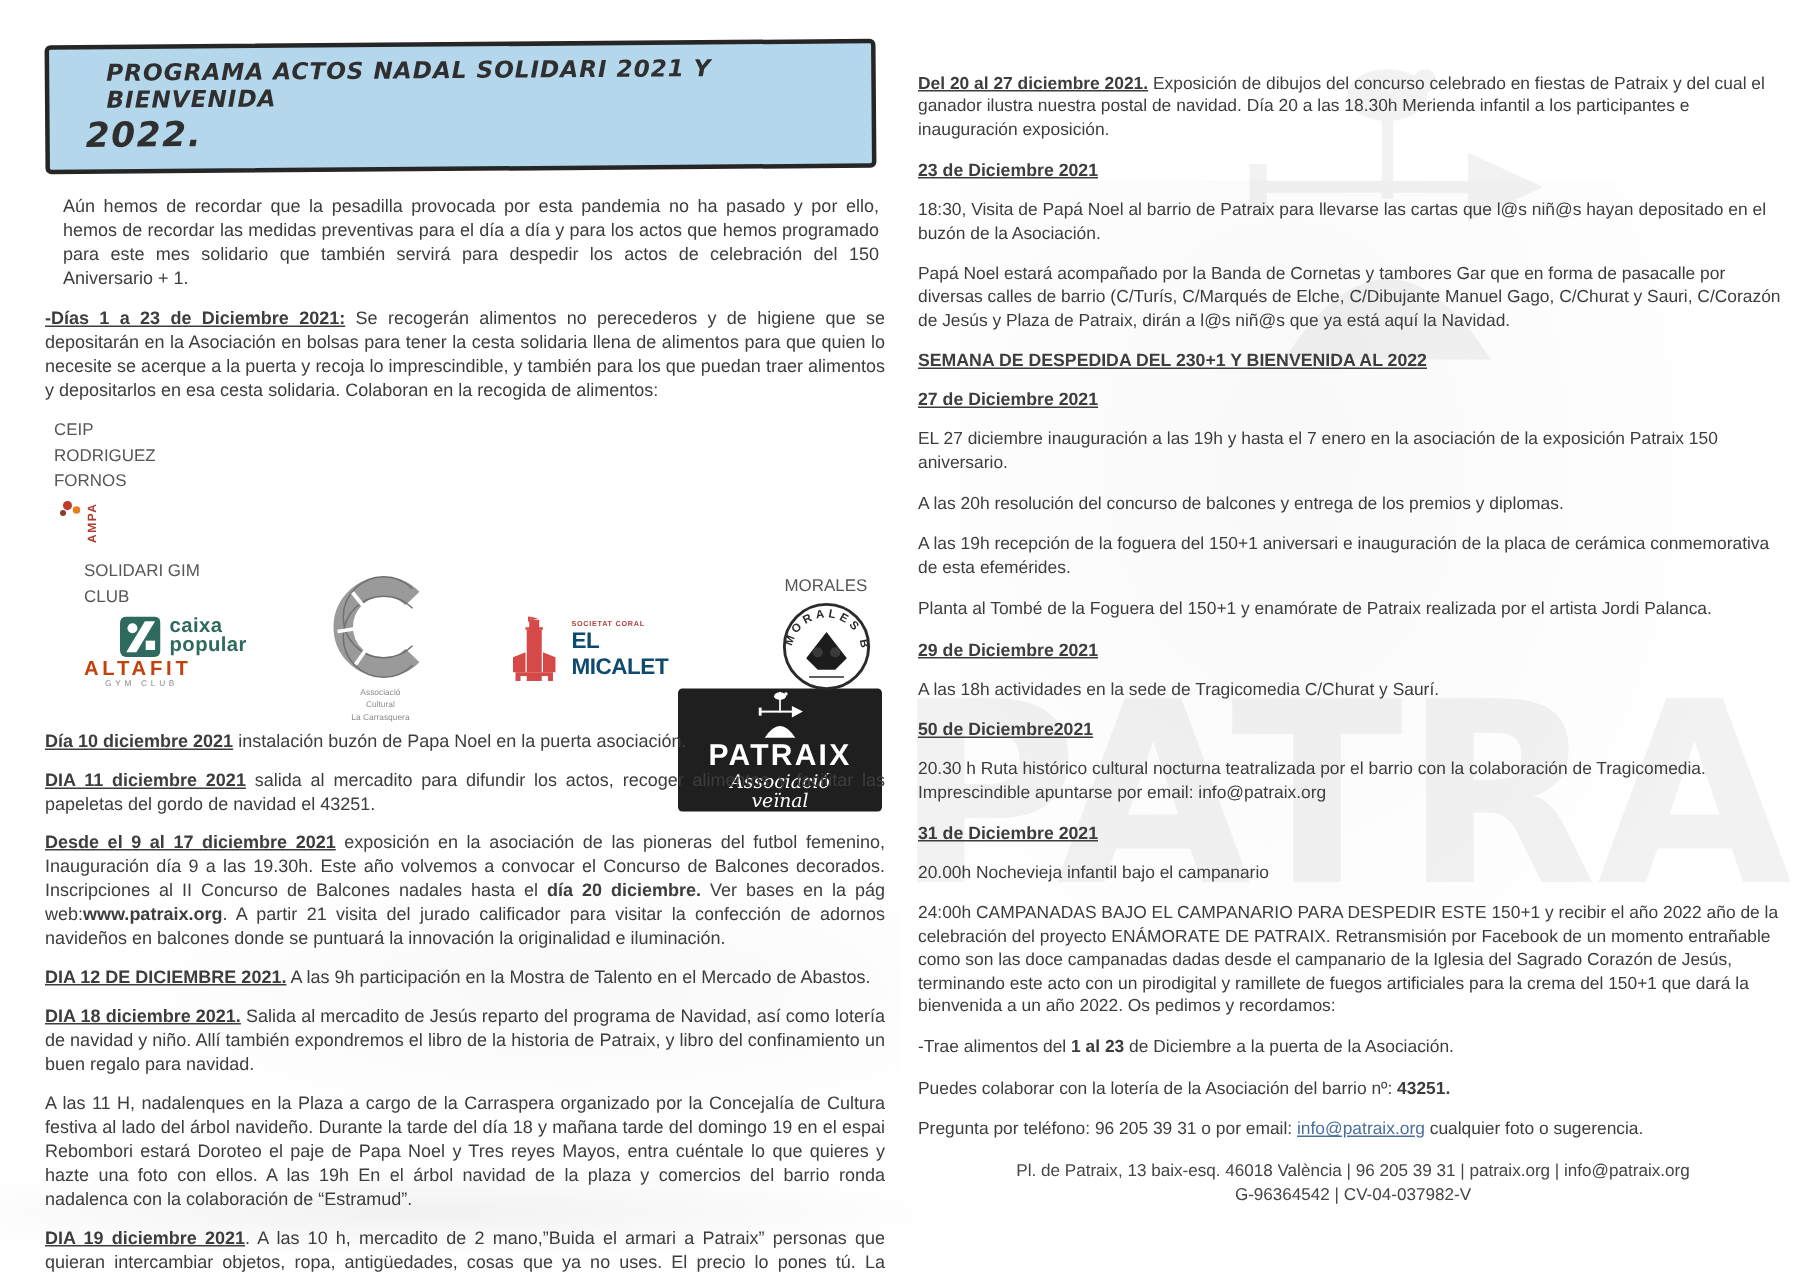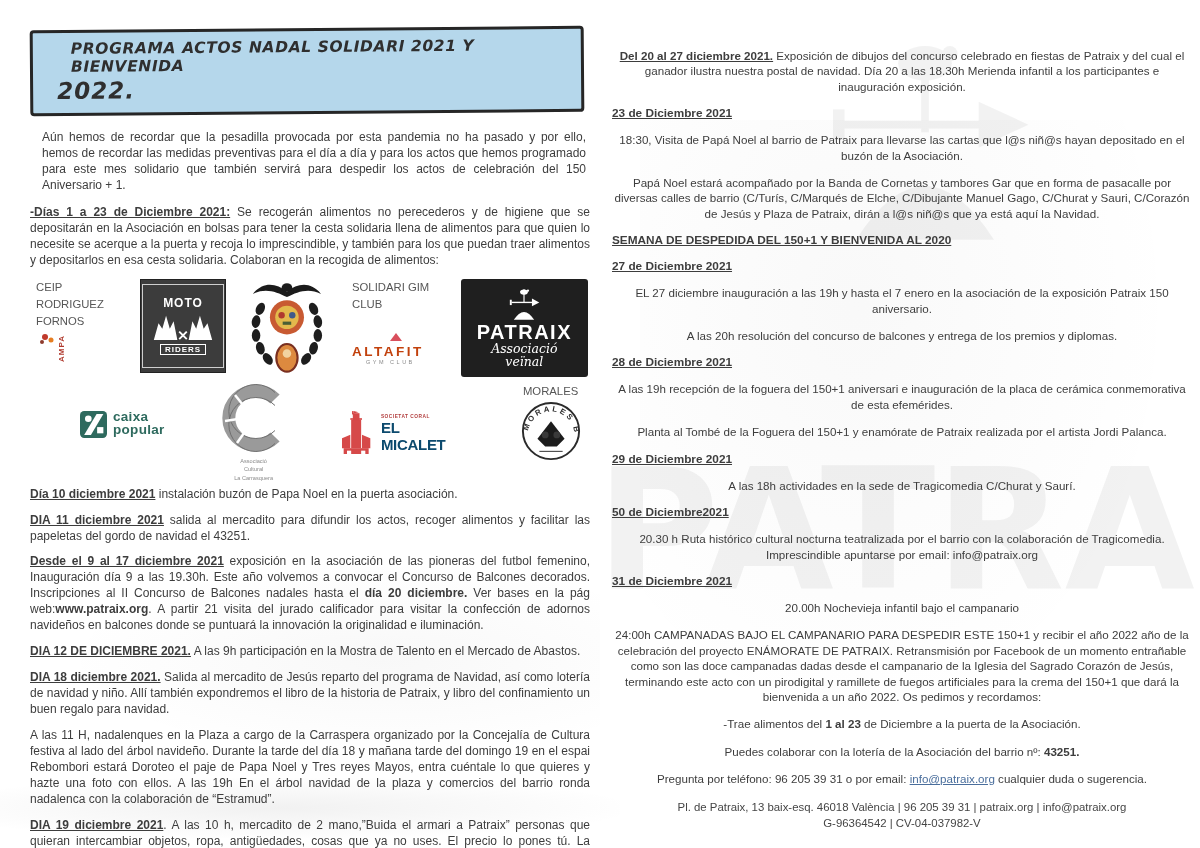--- a/index.html
+++ b/index.html
@@ -40,28 +40,28 @@
   .title-line1 { font-size:15.5px; font-weight:600; letter-spacing:0.6px; }
   .title-line2 { font-size:23px; font-weight:600; letter-spacing:1px; margin-top:2px; margin-left:-14px; }
 
   
   p { margin:0 0 10px; font-size:12px; line-height:1.33; }
   .col-left p { text-align:justify; }
   .intro { padding:0 4px 0 12px; margin-bottom:11px; }
   .lead { font-weight:bold; text-decoration:underline; }
   .b { font-weight:bold; }
   .rh { font-weight:bold; text-decoration:underline; font-size:11.8px; margin:0 0 12px; }
-  .col-right p { margin:0 0 12px; font-size:11.6px;text-align:center; }
+  .col-right p { margin:0 0 12px; font-size:11.6px; }
   .email-link { color:#4a6e9c; text-decoration:underline; cursor:pointer; }
   .tight { margin-bottom:2px; }
   .footer-block { text-align:center; font-size:11.4px; margin-top:2px; line-height:1.45; color:#454545; }
 
   
   .logo-row { display:flex; align-items:flex-start; }
-  .row1 { margin:2px 0 0 6px; height:102px; }
+  .row1 { margin:2px 0 0 6px; height:102px;flex-direction:column; }
   .row2 { margin:8px 0 14px 6px; height:84px; }
   .sponsor-text { font-size:11.3px; color:#565656; line-height:1.5; }
 
   .ceip-block { width:96px; }
   .ampa-mark { display:flex; align-items:flex-start; margin-top:4px; }
   .ampa-vert { writing-mode:vertical-rl; transform:rotate(180deg); font-size:8px; font-weight:bold; color:#b03a2e; letter-spacing:1px; line-height:1; margin-top:2px;}
 
   .moto-logo { margin-left:14px; width:90px; height:92px; background:#3c3c3c; border:1px solid #222;
     display:flex; flex-direction:column; align-items:center; justify-content:center; }
   .moto-inner { width:80px; height:82px; border:1px solid #cfcfcf; display:flex; flex-direction:column; align-items:center; justify-content:center; }
@@ -136,32 +136,20 @@
         <div class="ampa-mark">
           <svg width="22" height="40" viewBox="0 0 22 40">
             <circle cx="9" cy="4" r="3" fill="#c0392b"></circle>
             <circle cx="15" cy="7" r="2.5" fill="#e67e22"></circle>
             <circle cx="6" cy="9" r="2" fill="#8e3b2e"></circle>
           </svg>
           <span class="ampa-vert">AMPA</span>
         </div>
       </div>
 
-      <div class="moto-logo">
-        <div class="moto-inner">
-          <span class="moto-top">MOTO</span>
-          <svg width="66" height="32" viewBox="0 0 70 34">
-            <polygon points="4,32 9,14 13,20 17,6 21,20 25,12 29,32" fill="#ffffff"></polygon>
-            <polygon points="41,32 45,12 49,20 53,6 57,20 61,14 66,32" fill="#ffffff"></polygon>
-            <line x1="31" y1="23" x2="39" y2="31" stroke="#ffffff" stroke-width="2"></line>
-            <line x1="39" y1="23" x2="31" y2="31" stroke="#ffffff" stroke-width="2"></line>
-          </svg>
-          <span class="moto-bottom">RIDERS</span>
-        </div>
-      </div>
 
       <svg class="falla-logo" viewBox="0 0 80 92">
         <path d="M8,14 C18,2 30,4 40,12 C50,4 62,2 72,14 C60,8 50,12 40,17 C30,12 20,8 8,14 Z" fill="#1b1b1b"></path>
         <ellipse cx="40" cy="8" rx="5" ry="4" fill="#1b1b1b"></ellipse>
         <g fill="#1e1e1e">
           <ellipse cx="15" cy="28" rx="4" ry="6" transform="rotate(25 15 28)"></ellipse>
           <ellipse cx="11" cy="40" rx="4" ry="6" transform="rotate(10 11 40)"></ellipse>
           <ellipse cx="11" cy="53" rx="4" ry="6"></ellipse>
           <ellipse cx="15" cy="65" rx="4" ry="6" transform="rotate(-15 15 65)"></ellipse>
           <ellipse cx="22" cy="75" rx="4" ry="6" transform="rotate(-35 22 75)"></ellipse>
@@ -291,45 +279,44 @@
   </div>
 
   <div class="col-right">
 
     <p><span class="lead">Del 20 al 27 diciembre 2021.</span><span> Exposición de dibujos del concurso celebrado en fiestas de Patraix y del cual el ganador ilustra nuestra postal de navidad. Día 20 a las 18.30h Merienda infantil a los participantes e inauguración exposición.</span></p>
 
     <div class="rh">23 de Diciembre 2021</div>
     <p>18:30, Visita de Papá Noel al barrio de Patraix para llevarse las cartas que l@s niñ@s hayan depositado en el buzón de la Asociación.</p>
     <p>Papá Noel estará acompañado por la Banda de Cornetas y tambores Gar que en forma de pasacalle por diversas calles de barrio (C/Turís, C/Marqués de Elche, C/Dibujante Manuel Gago, C/Churat y Sauri, C/Corazón de Jesús y Plaza de Patraix, dirán a l@s niñ@s que ya está aquí la Navidad.</p>
 
-    <div class="rh">SEMANA DE DESPEDIDA DEL 150+1 Y BIENVENIDA AL 2020</div>
+    <div class="rh">SEMANA DE DESPEDIDA DEL 230+1 Y BIENVENIDA AL 2022</div>
 
     <div class="rh">27 de Diciembre 2021</div>
     <p>EL 27 diciembre inauguración a las 19h y hasta el 7 enero en la asociación de la exposición Patraix 150 aniversario.</p>
     <p>A las 20h resolución del concurso de balcones y entrega de los premios y diplomas.</p>
 
-    <div class="rh">28 de Diciembre 2021</div>
     <p>A las 19h recepción de la foguera del 150+1 aniversari e inauguración de la placa de cerámica conmemorativa de esta efemérides.</p>
     <p>Planta al Tombé de la Foguera del 150+1 y enamórate de Patraix realizada por el artista Jordi Palanca.</p>
 
     <div class="rh">29 de Diciembre 2021</div>
     <p> A las 18h actividades en la sede de Tragicomedia C/Churat y Saurí.</p>
 
     <div class="rh">50 de Diciembre2021</div>
     <p>20.30 h Ruta histórico cultural nocturna teatralizada por el barrio con la colaboración de Tragicomedia. Imprescindible apuntarse por email: info@patraix.org</p>
 
     <div class="rh">31 de Diciembre 2021</div>
     <p>20.00h Nochevieja infantil bajo el campanario</p>
     <p>24:00h CAMPANADAS BAJO EL CAMPANARIO PARA DESPEDIR ESTE 150+1 y recibir el año 2022 año de la celebración del proyecto ENÁMORATE DE PATRAIX. Retransmisión por Facebook de un momento entrañable como son las doce campanadas dadas desde el campanario de la Iglesia del Sagrado Corazón de Jesús, terminando este acto con un pirodigital y ramillete de fuegos artificiales para la crema del 150+1 que dará la bienvenida a un año 2022. Os pedimos y recordamos:</p>
 
     <p class="tight"><span>-Trae alimentos del </span><span class="b">1 al 23</span><span> de Diciembre a la puerta de la Asociación.</span></p>
 
     <p><span>Puedes colaborar con la lotería de la Asociación del barrio nº: </span><span class="b">43251.</span></p>
 
-    <p><span>Pregunta por teléfono: 96 205 39 31 o por email: </span><span class="email-link">info@patraix.org</span><span> cualquier duda o sugerencia.</span></p>
+    <p><span>Pregunta por teléfono: 96 205 39 31 o por email: </span><span class="email-link">info@patraix.org</span><span> cualquier foto o sugerencia.</span></p>
 
     <div class="footer-block">
       <div>Pl. de Patraix, 13 baix-esq. 46018 València | 96 205 39 31 | patraix.org | info@patraix.org</div>
       <div>G-96364542 | CV-04-037982-V</div>
     </div>
   </div>
 
 </div>
 
 </body></html>

